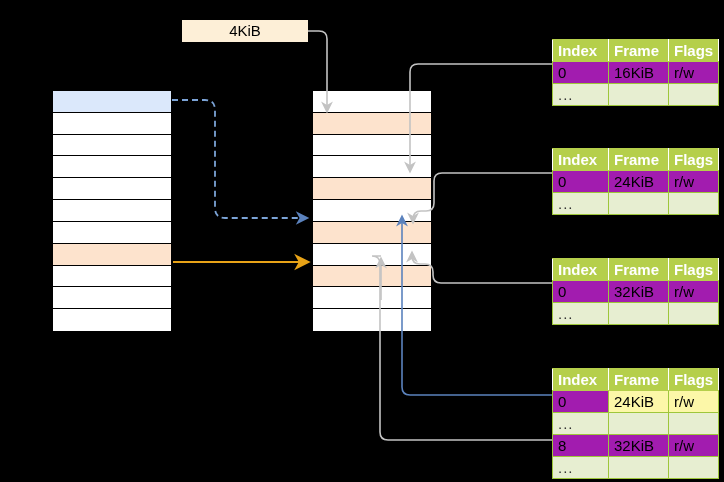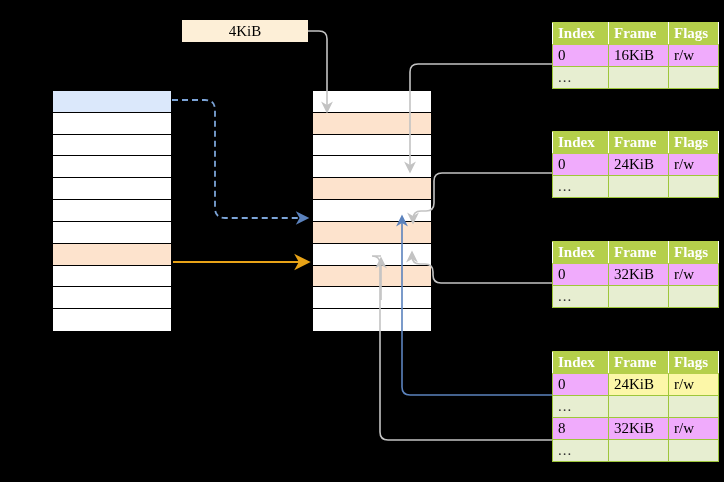--- a/index.html
+++ b/index.html
@@ -6,21 +6,21 @@
     margin: 0;
     padding: 0;
     background: #000000;
   }
   #canvas {
     position: relative;
     width: 724px;
     height: 482px;
     background: #000000;
     overflow: hidden;
-    font-family: Liberation Serif, serif;
+    font-family: Liberation Sans, sans-serif;
   }
 
   
   .col {
     position: absolute;
     border: 1.5px solid #000000;
     box-sizing: border-box;
     background: #ffffff;
   }
   .col .cell {
@@ -33,21 +33,22 @@
   .col .cell.blue  { background: #dbe8fb; }
   .col .cell.peach { background: #fde3cd; }
 
   
   .ptable {
     position: absolute;
     border-collapse: collapse;
     border: 1.5px solid #000000;
     box-sizing: border-box;
     table-layout: fixed;
-    background: #f0abfc;
+    background: #a21caf;
+    margin-top: 17px;
   }
   .ptable th, .ptable td {
     border: 1px solid #9ec63b;
     box-sizing: border-box;
     font-size: 15px;
     line-height: 1;
     padding: 3px 5px;
     text-align: left;
     font-weight: normal;
     color: #000000;

